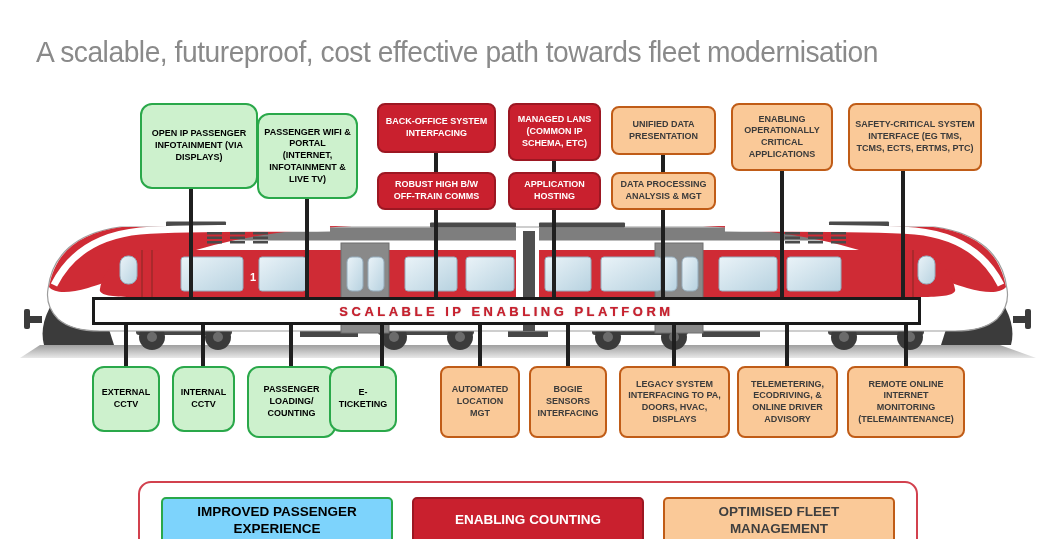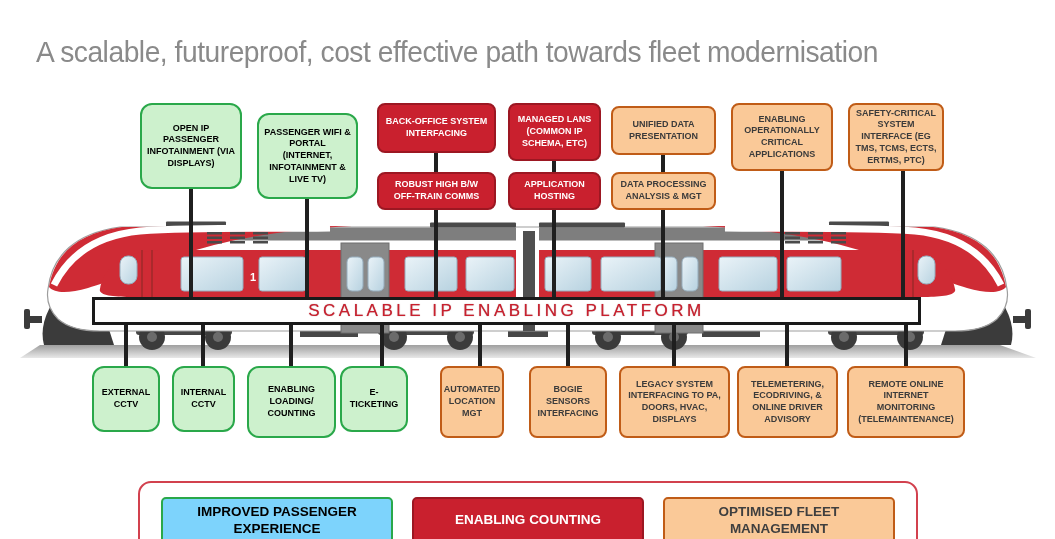--- a/index.html
+++ b/index.html
@@ -15,21 +15,21 @@
   .node { position:absolute; box-sizing:border-box; display:flex; align-items:center;
           justify-content:center; text-align:center; font-weight:700; font-size:9px;
           line-height:1.3; padding:3px 5px; }
   .node.green  { background:#cdf1cd; border:2px solid #2aa84a; border-radius:12px; color:#000; }
   .node.red    { background:#c9202e; border:2px solid #9c1722; border-radius:8px;  color:#fff; }
   .node.orange { background:#fac998; border:2px solid #c05c17; border-radius:8px;  color:#3b3b3b; }
 
   .banner { position:absolute; left:92px; top:268px; width:829px; height:28px;
             background:#ffffff; border:3px solid #1a1a1a; box-sizing:border-box;
             display:flex; align-items:center; justify-content:center;
-            color:#c9202e; font-weight:400; font-size:17px; letter-spacing:3.5px;
+            color:#c9202e; font-weight:700; font-size:13px; letter-spacing:3.5px;
             text-shadow:0 0 1px rgba(122,16,24,.6); }
 
   .legend { position:absolute; left:138px; top:452px; width:780px; height:79px;
             border:2px solid #d2414e; border-radius:13px; background:#fff;
             box-sizing:border-box; display:flex; align-items:center;
             justify-content:space-between; padding:0 21px; }
   .legend-item { width:232px; height:47px; box-sizing:border-box; display:flex;
                  align-items:center; justify-content:center; text-align:center;
                  font-weight:700; font-size:13.5px; line-height:1.25;
                  border-radius:5px; padding:0 24px; }
@@ -195,37 +195,37 @@
   <div class="vline" style="left:289px;top:294px;height:46px"></div>
   <div class="vline" style="left:380px;top:294px;height:46px"></div>
   <div class="vline" style="left:478px;top:294px;height:46px"></div>
   <div class="vline" style="left:566px;top:294px;height:46px"></div>
   <div class="vline" style="left:672px;top:294px;height:46px"></div>
   <div class="vline" style="left:785px;top:294px;height:46px"></div>
   <div class="vline" style="left:904px;top:294px;height:46px"></div>
 
   <div class="banner">SCALABLE IP ENABLING PLATFORM</div>
 
-  <div class="node green" style="left:140px;top:74px;width:102px;height:86px">OPEN IP PASSENGER INFOTAINMENT (VIA DISPLAYS)</div>
+  <div class="node green" style="left:140px;top:74px;width:118px;height:86px">OPEN IP PASSENGER INFOTAINMENT (VIA DISPLAYS)</div>
   <div class="node green" style="left:257px;top:84px;width:101px;height:86px">PASSENGER WIFI &amp; PORTAL (INTERNET, INFOTAINMENT &amp; LIVE TV)</div>
   <div class="node red" style="left:377px;top:74px;width:119px;height:50px">BACK-OFFICE SYSTEM INTERFACING</div>
   <div class="node red" style="left:508px;top:74px;width:93px;height:58px">MANAGED LANS (COMMON IP SCHEMA, ETC)</div>
   <div class="node orange" style="left:611px;top:77px;width:105px;height:49px">UNIFIED DATA PRESENTATION</div>
   <div class="node orange" style="left:731px;top:74px;width:102px;height:68px">ENABLING OPERATIONALLY CRITICAL APPLICATIONS</div>
-  <div class="node orange" style="left:848px;top:74px;width:96px;height:68px">SAFETY-CRITICAL SYSTEM INTERFACE (EG TMS, TCMS, ECTS, ERTMS, PTC)</div>
+  <div class="node orange" style="left:848px;top:74px;width:134px;height:68px">SAFETY-CRITICAL SYSTEM INTERFACE (EG TMS, TCMS, ECTS, ERTMS, PTC)</div>
 
   <div class="node red" style="left:377px;top:143px;width:119px;height:38px">ROBUST HIGH B/W OFF-TRAIN COMMS</div>
   <div class="node red" style="left:508px;top:143px;width:93px;height:38px">APPLICATION HOSTING</div>
   <div class="node orange" style="left:611px;top:143px;width:105px;height:38px">DATA PROCESSING ANALYSIS &amp; MGT</div>
 
   <div class="node green" style="left:92px;top:337px;width:68px;height:66px">EXTERNAL CCTV</div>
   <div class="node green" style="left:172px;top:337px;width:63px;height:66px">INTERNAL CCTV</div>
-  <div class="node green" style="left:247px;top:337px;width:89px;height:72px">ENABLING LOADING/ COUNTING</div>
-  <div class="node green" style="left:340px;top:337px;width:68px;height:66px;padding:14px 12px">E-TICKETING</div>
-  <div class="node orange" style="left:440px;top:337px;width:64px;height:72px">AUTOMATED LOCATION MGT</div>
+  <div class="node green" style="left:247px;top:337px;width:89px;height:72px">PASSENGER LOADING/ COUNTING</div>
+  <div class="node green" style="left:329px;top:337px;width:68px;height:66px;padding:14px 12px">E-TICKETING</div>
+  <div class="node orange" style="left:440px;top:337px;width:80px;height:72px">AUTOMATED LOCATION MGT</div>
   <div class="node orange" style="left:529px;top:337px;width:78px;height:72px">BOGIE SENSORS INTERFACING</div>
   <div class="node orange" style="left:619px;top:337px;width:111px;height:72px">LEGACY SYSTEM INTERFACING TO PA, DOORS, HVAC, DISPLAYS</div>
   <div class="node orange" style="left:737px;top:337px;width:101px;height:72px">TELEMETERING, ECODRIVING, &amp; ONLINE DRIVER ADVISORY</div>
   <div class="node orange" style="left:847px;top:337px;width:118px;height:72px">REMOTE ONLINE INTERNET MONITORING (TELEMAINTENANCE)</div>
 
   <div class="legend">
     <div class="legend-item green">IMPROVED PASSENGER EXPERIENCE</div>
     <div class="legend-item red">ENABLING COUNTING</div>
     <div class="legend-item orange">OPTIMISED FLEET MANAGEMENT</div>
   </div>

